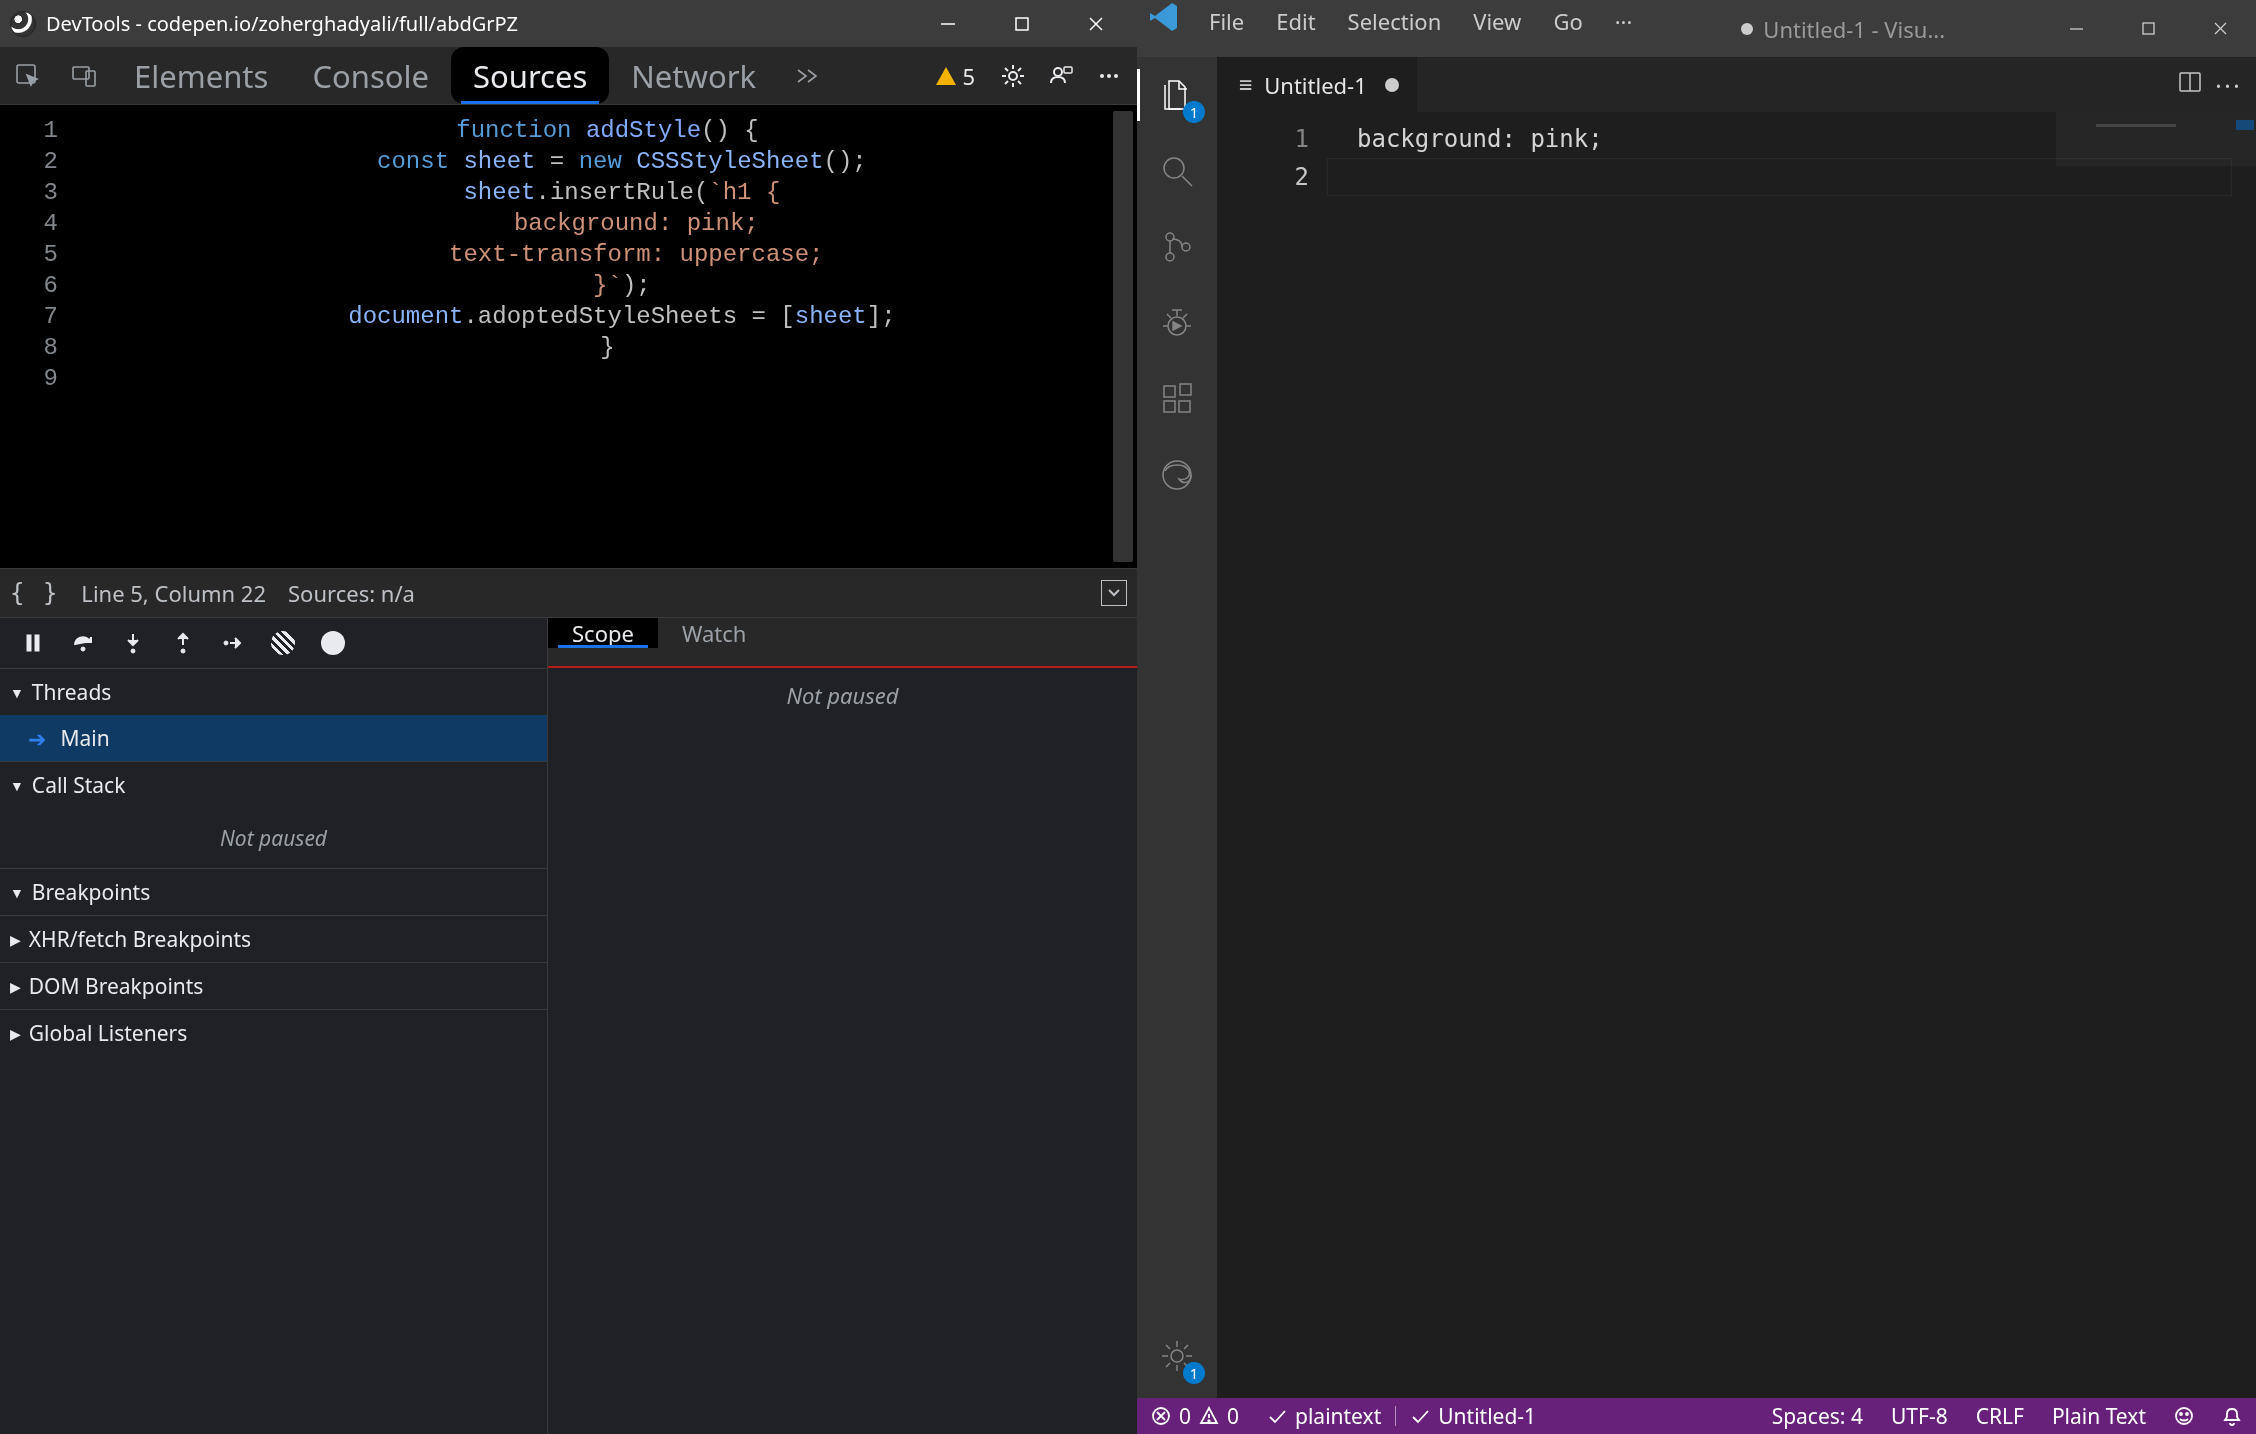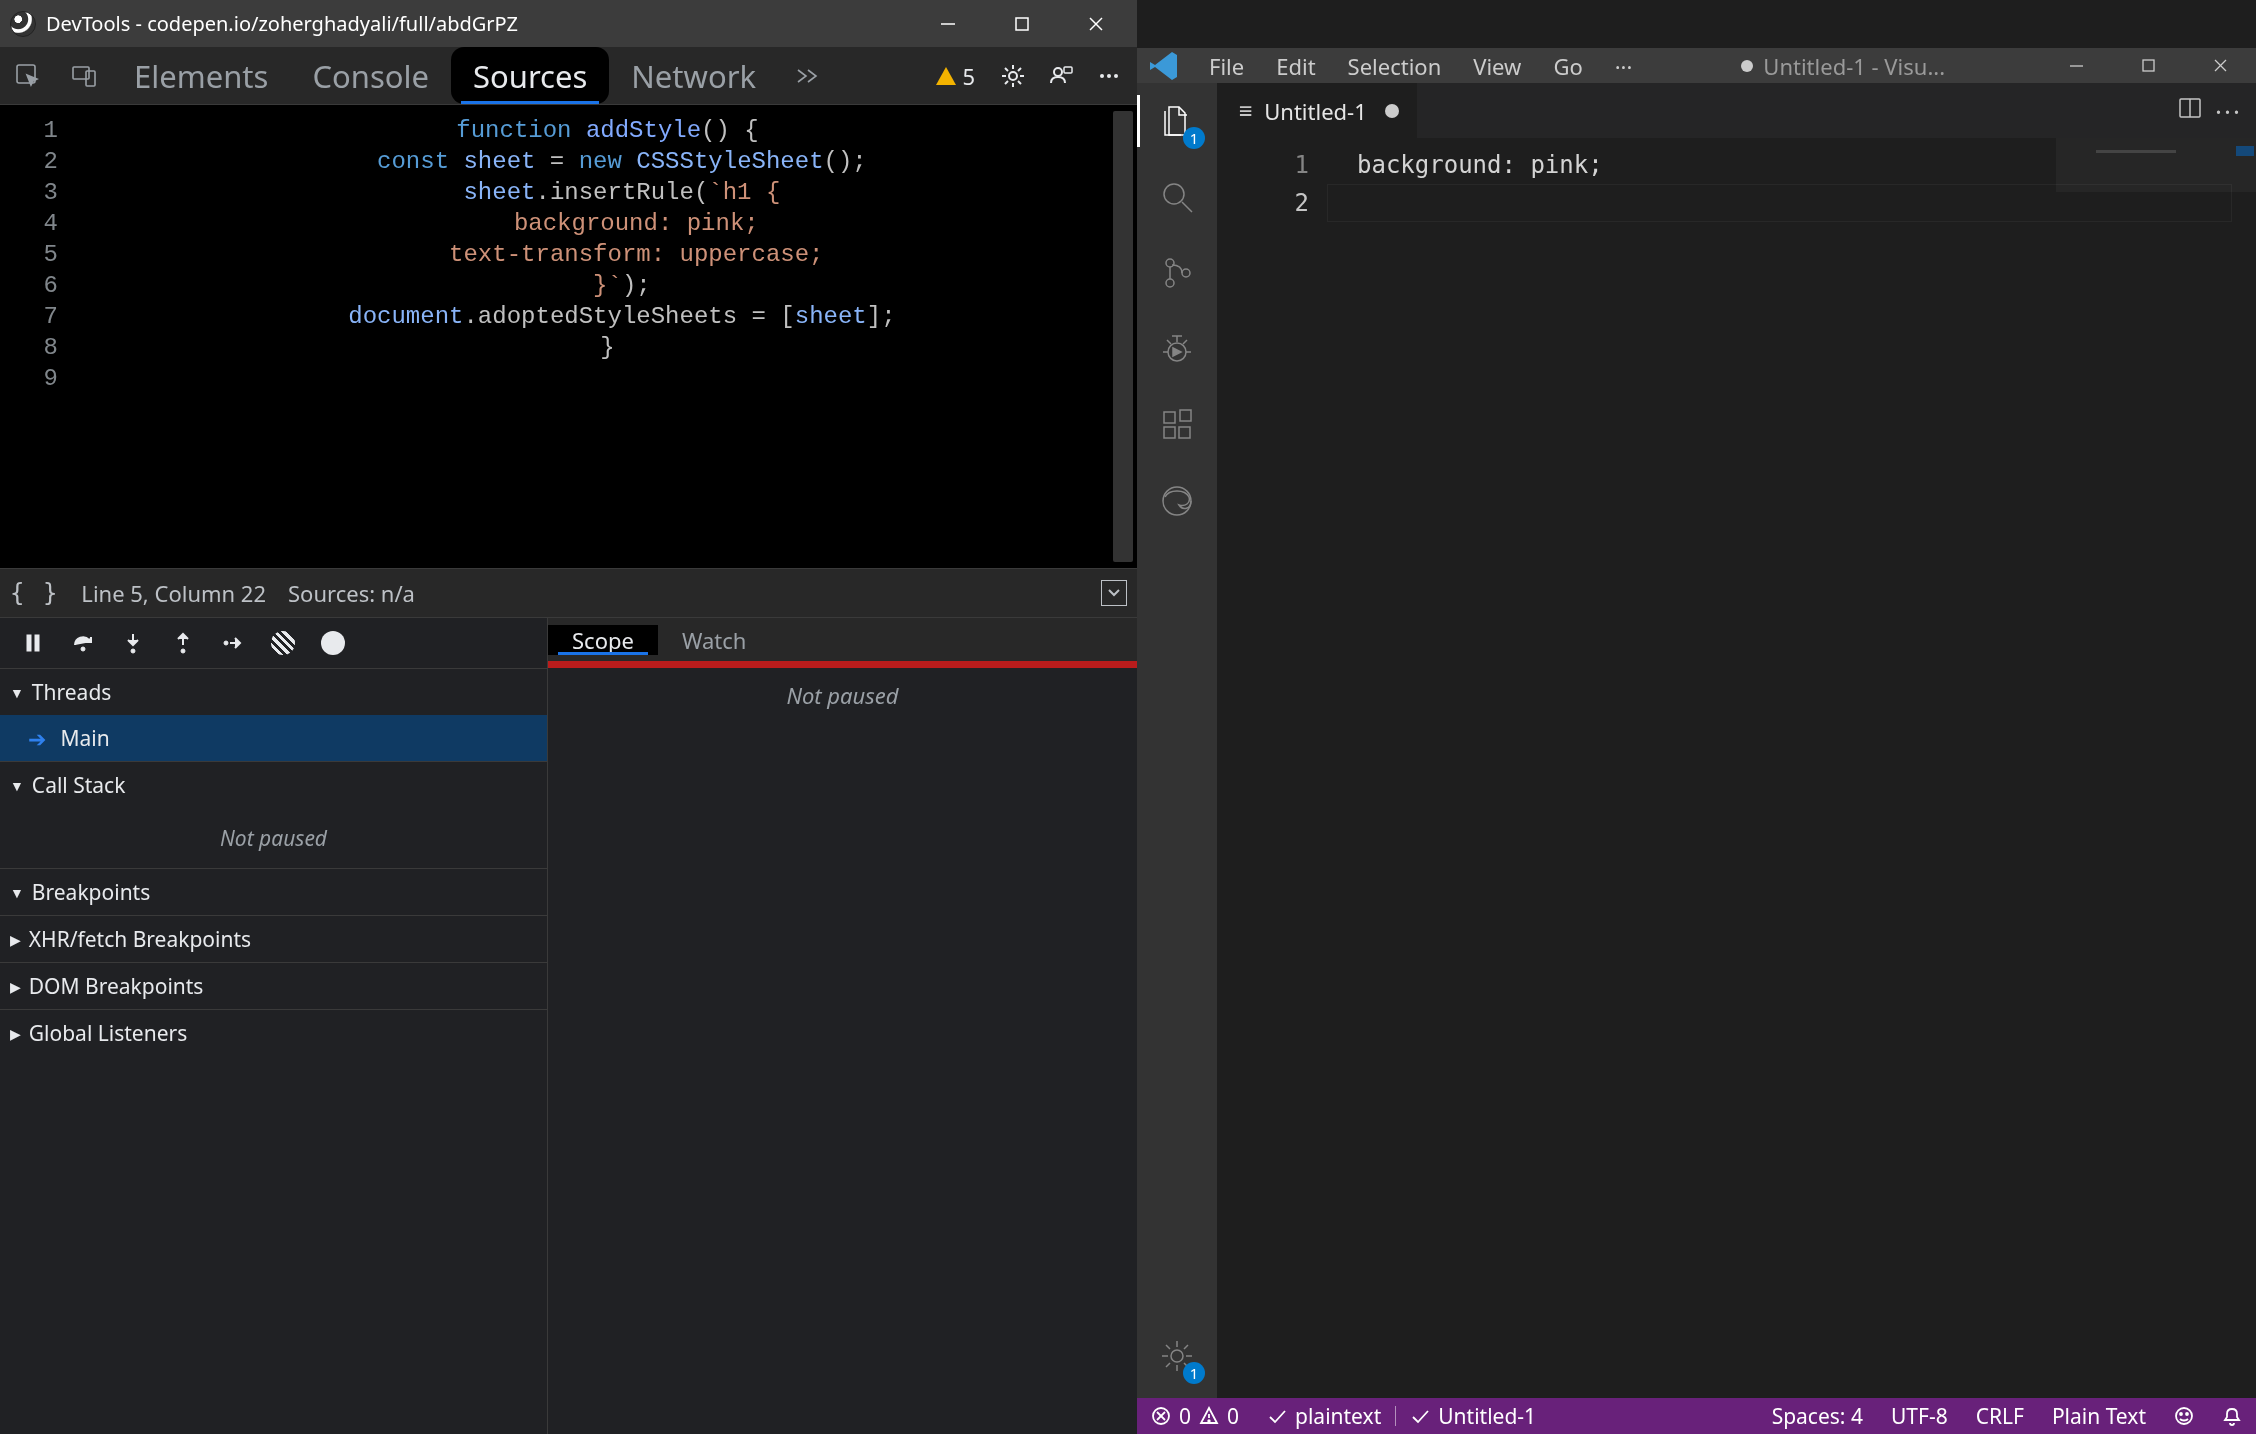--- a/index.html
+++ b/index.html
@@ -57,29 +57,29 @@
   .dt-debugbar .stripes { width:24px; height:24px; border-radius:50%; background:repeating-linear-gradient(45deg,#e8eaed 0 3px,transparent 3px 6px);}
   .dt-section { border-top:1px solid #3a3a3a;}
   .dt-sec-head { height:46px; display:flex; align-items:center; padding:0 10px; gap:8px; font-size:21px; color:#e8eaed;}
   .dt-sec-head .chev { font-size:14px;}
   .dt-thread-row { height:46px; display:flex; align-items:center; padding-left:28px; gap:14px; font-size:21px; color:#e8eaed;}
   .dt-thread-row.active { background:#0f3a63;}
   .dt-thread-row.active .arrow { color:#2f80ed; font-size:22px;}
   .dt-empty { height:60px; display:flex; align-items:center; justify-content:center; font-size:21px; font-style:italic; color:#9aa0a6;}
 
   .dt-rightpane { flex:1; display:flex; flex-direction:column;}
-  .dt-subtabs { height:50px; display:flex; align-items:center; background:#282828; border-bottom:7px solid #b91c1c;}
+  .dt-subtabs { height:50px; display:flex; align-items:flex-start; background:#282828; border-bottom:2px solid #b91c1c;}
   .dt-subtab { padding:0 24px; display:flex; align-items:center; font-size:22px; color:#9aa0a6;}
   .dt-subtab.active { color:#e8eaed; background:#000; position:relative;}
   .dt-subtab.active::after{content:"";position:absolute;left:10px;right:10px;bottom:0;height:3px;background:#1a73e8;}
   .dt-rightmsg { padding-top:12px; text-align:center; font-size:22px; font-style:italic; color:#9aa0a6;}
 
   
   .vscode { flex:1; background:#1e1e1e; color:#ccc; display:flex; flex-direction:column; position:relative;}
-  .vs-titlebar { height:35px; background:#3c3c3c; display:flex; align-items:center; padding-left:6px;margin-top:48px;}
+  .vs-titlebar { height:57px; background:#3c3c3c; display:flex; padding-left:6px;}
   .vs-titlebar .vslogo { width:34px; height:34px; margin:0 14px 0 4px;}
   .vs-titlebar .vslogo svg { width:34px; height:34px;}
   .vs-menu { display:flex; gap:4px;}
   .vs-menu span { padding:6px 14px; font-size:22px; color:#ccc;}
   .vs-titlebar .center { flex:1; justify-content:center; display:flex; align-items:center; gap:10px; color:#9a9a9a; font-size:22px; padding:0 10px; overflow:hidden;}
   .vs-titlebar .dot { width:12px; height:12px; border-radius:50%; background:#ccc;}
   .vs-winbtn { width:72px; height:100%; display:flex; align-items:center; justify-content:center;}
   .vs-winbtn svg { width:17px; height:17px; stroke:#ccc; fill:none; stroke-width:1.3;}
 
   .vs-body { flex:1; display:flex; min-height:0;}

